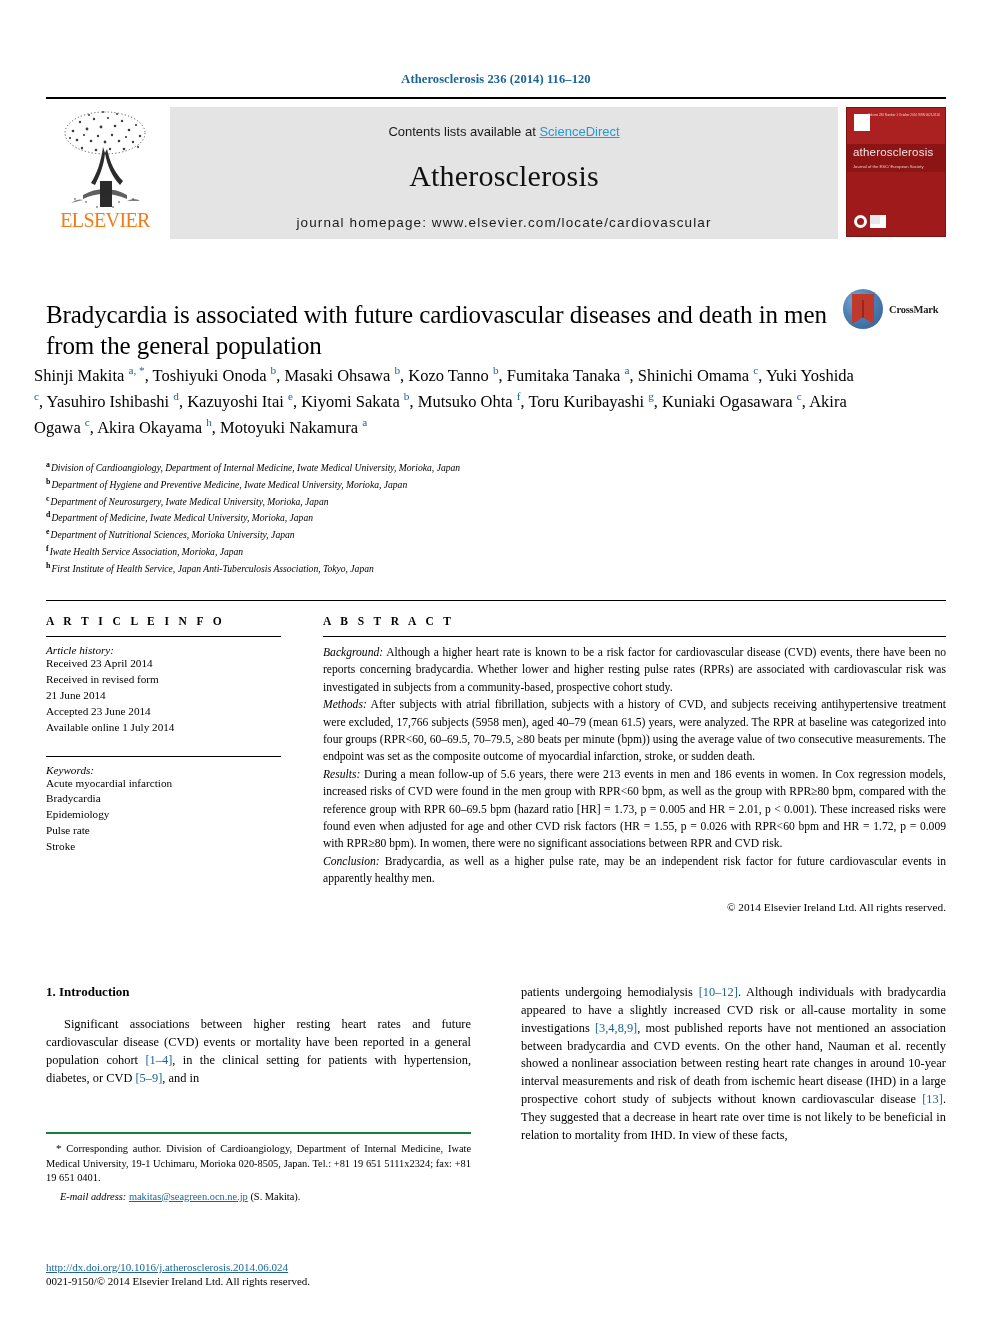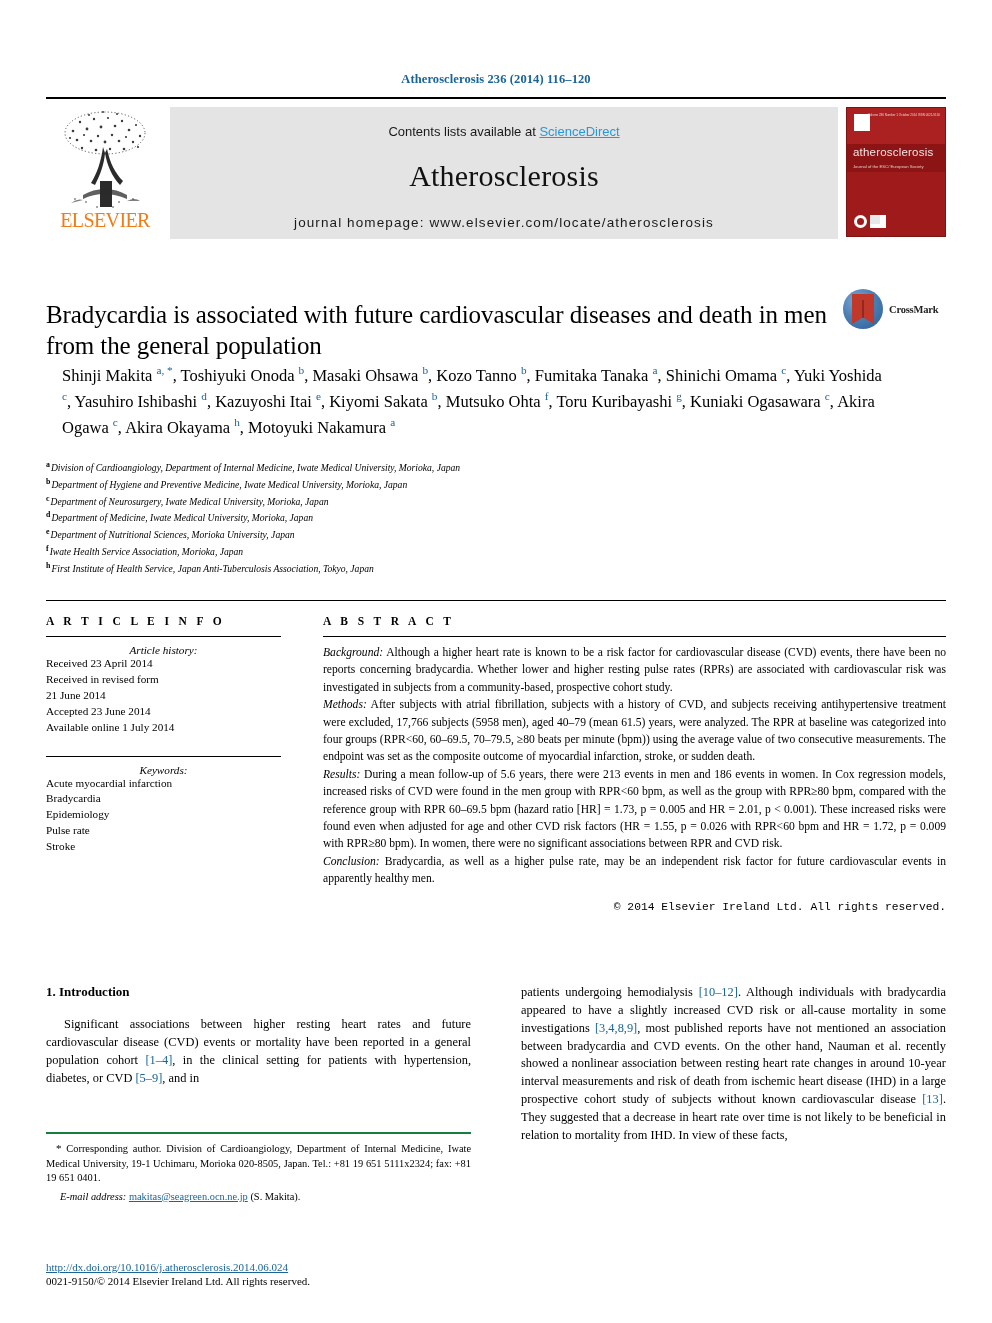--- a/index.html
+++ b/index.html
@@ -221,21 +221,21 @@
     font-family: "Liberation Serif", serif;
     font-size: 10.5px;
     font-weight: bold;
     color: #222;
     letter-spacing: -0.2px;
   }
 
   
   .authors {
     position: absolute;
-    left: 62px;
+    left: 34px;
     top: 362px;
     width: 830px;
     font-family: "Liberation Serif", serif;
     font-size: 16.5px;
     line-height: 1.48;
     color: #000;
   }
   .authors sup, .aff-sup {
     color: #1a6496;
     font-size: 0.68em;
@@ -282,21 +282,20 @@
     font-weight: bold;
     letter-spacing: 3.4px;
     color: #000;
     margin-bottom: 9px;
   }
   .rule { border-top: 1px solid #000; margin: 0 0 7px 0; }
   .info-label {
     font-style: italic;
     font-size: 11.2px;
     font-family: "Liberation Serif", serif;
-    text-align: center;
   }
   .info-line {
     font-size: 11.2px;
     font-family: "Liberation Serif", serif;
     line-height: 1.42;
   }
   .info-gap { height: 20px; }
 
   .abs-body {
     font-family: "Liberation Serif", serif;
@@ -304,21 +303,21 @@
     line-height: 1.5;
     text-align: justify;
     color: #000;
   }
   .abs-body p { margin: 0; }
   .abs-body i { font-style: italic; }
   .copyright {
     text-align: right;
     font-size: 11.3px;
     margin-top: 14px;
-    font-family: Liberation Mono, monospace;
+    font-family: Liberation Serif, serif;
   }
 
   
   .body-cols {
     position: absolute;
     left: 46px;
     top: 984px;
     width: 900px;
     display: flex;
   }
@@ -452,21 +451,21 @@
           </svg>
         </div>
         <div class="elsevier-word">ELSEVIER</div>
       </div>
 
       <div class="banner">
         <div class="banner-contents">
           <span>Contents lists available at </span><a class="sd-link" href="#">ScienceDirect</a>
         </div>
         <div class="banner-title">Atherosclerosis</div>
-        <div class="banner-home">journal homepage: www.elsevier.com/locate/atherosclerosis</div>
+        <div class="banner-home">journal homepage: www.elsevier.com/locate/cardiovascular</div>
       </div>
 
       <div class="cover">
         <div class="cover-top"></div>
         <div class="cover-band"></div>
         <div class="cover-elsevier-mark"></div>
         <div class="cover-topline">Volume 236  Number 1   October 2014   ISSN 0021-9150</div>
         <div class="cover-title">atherosclerosis</div>
         <div class="cover-sub">Journal of the ESC/ European Society</div>
         <div class="cover-bottom-badges">

